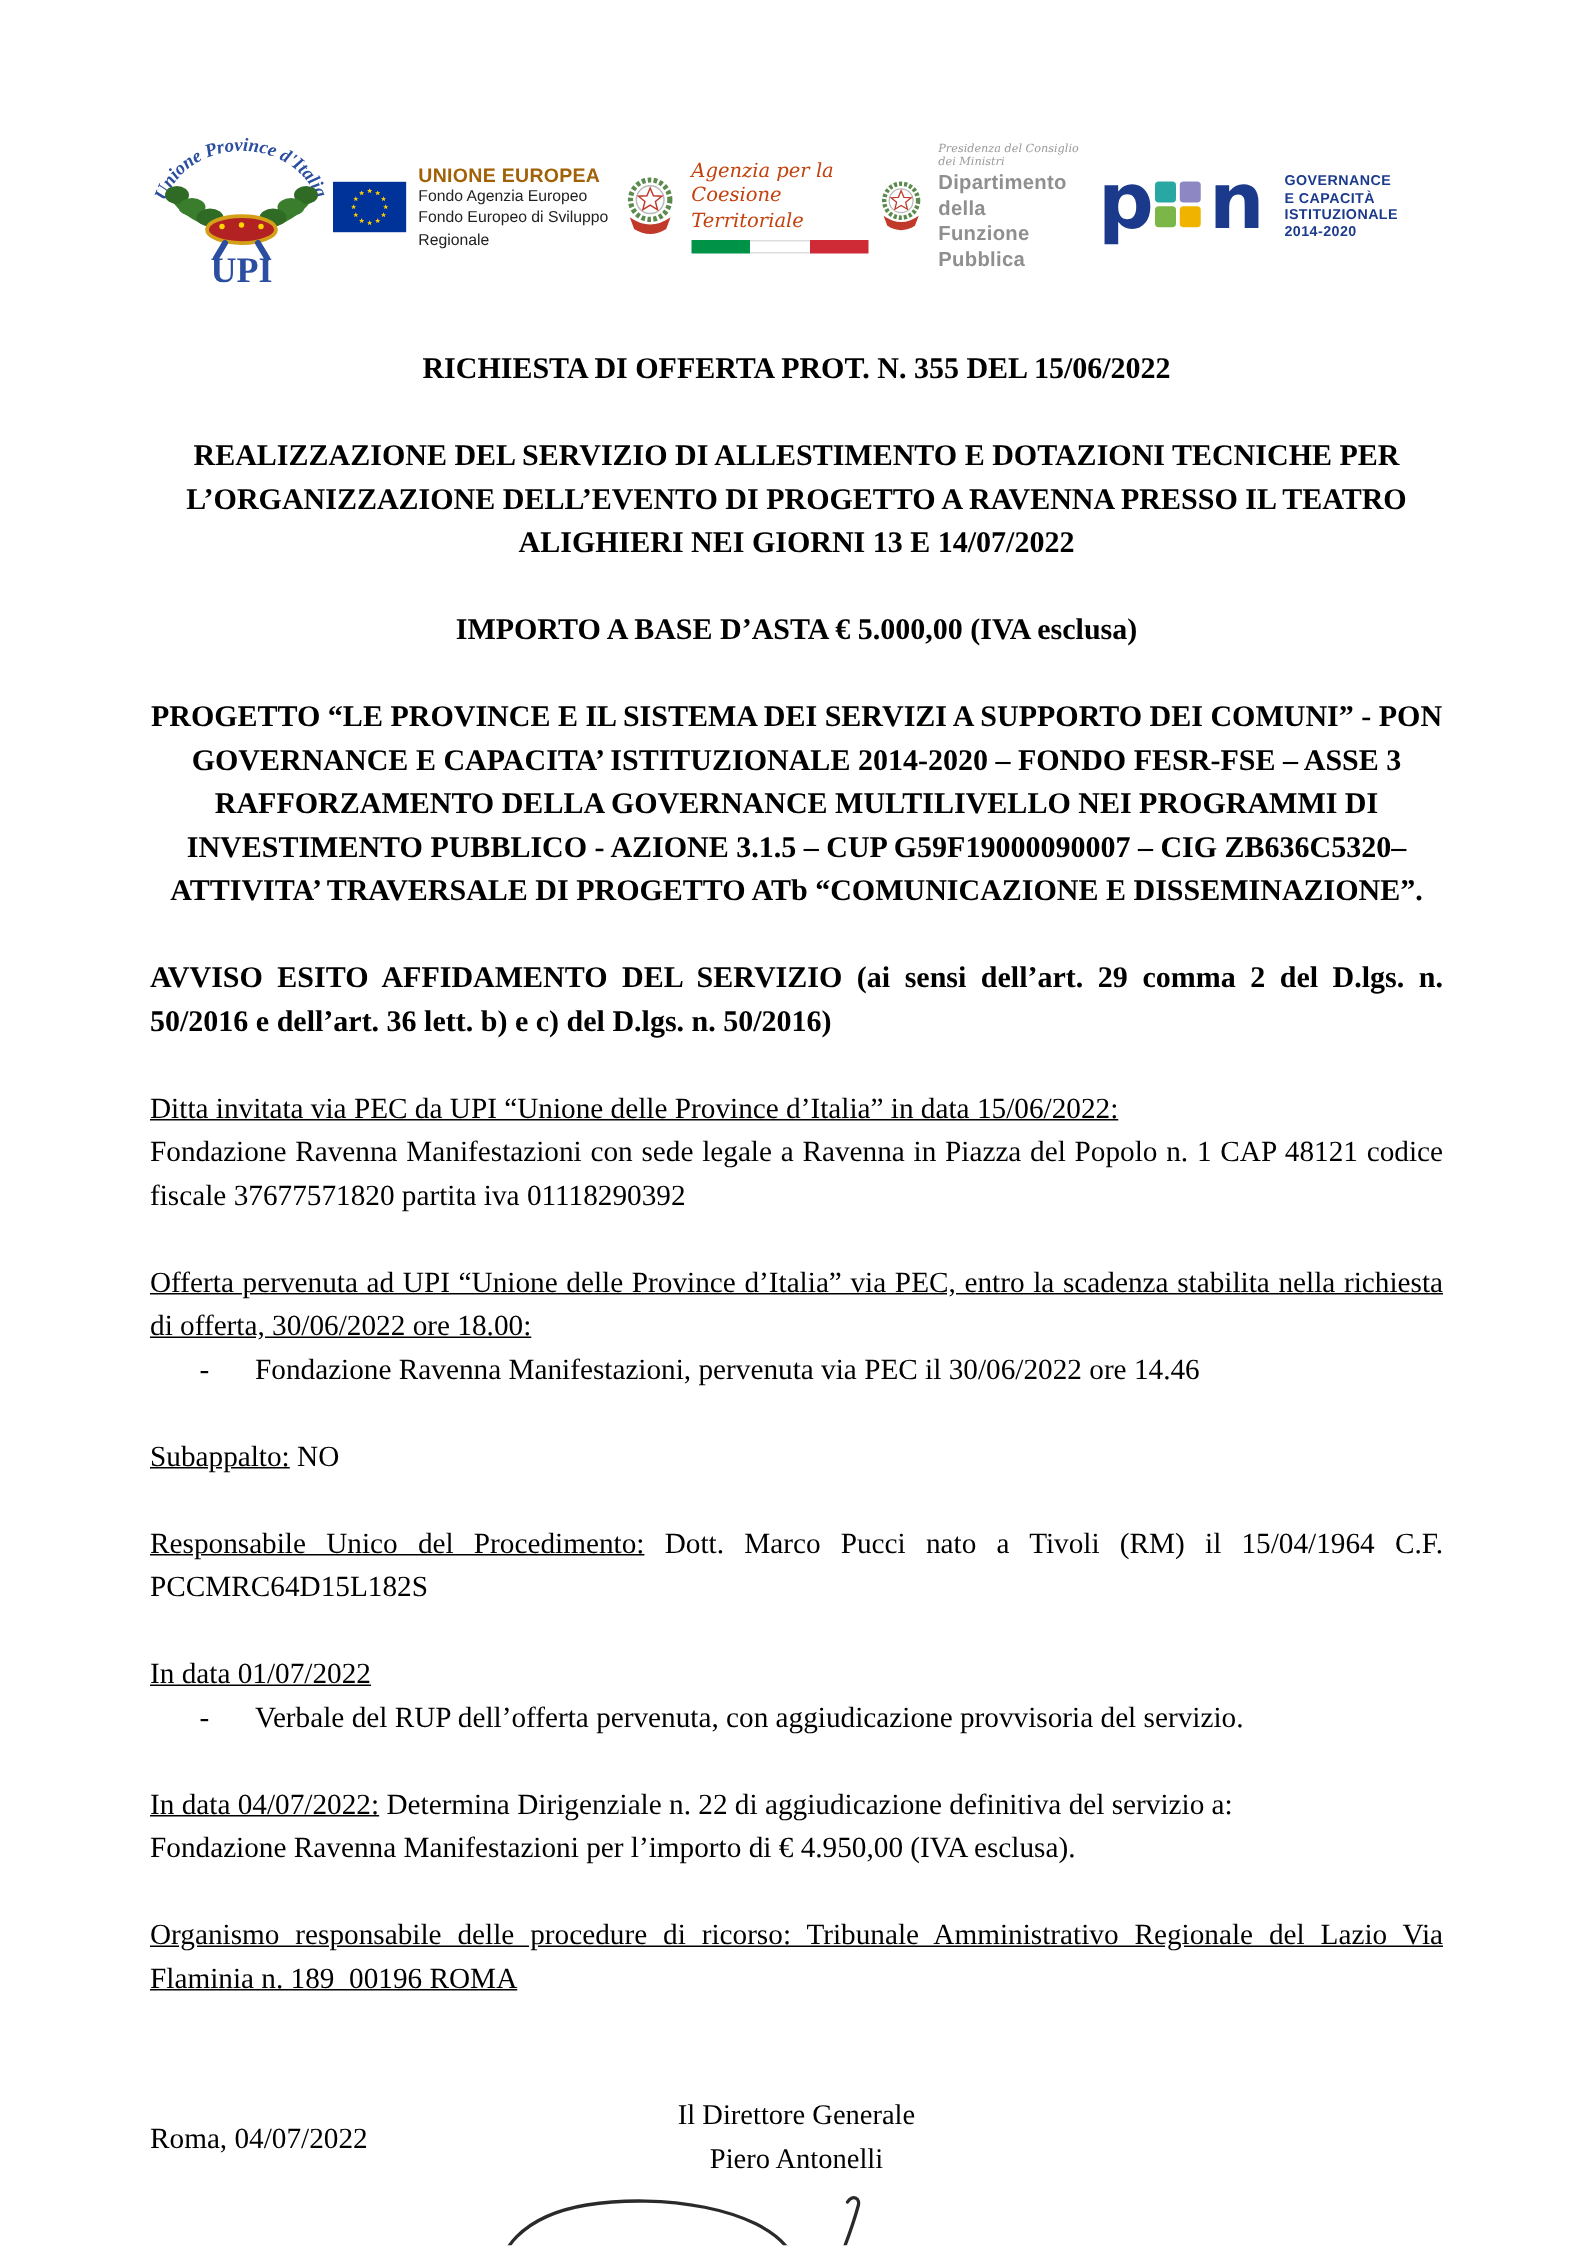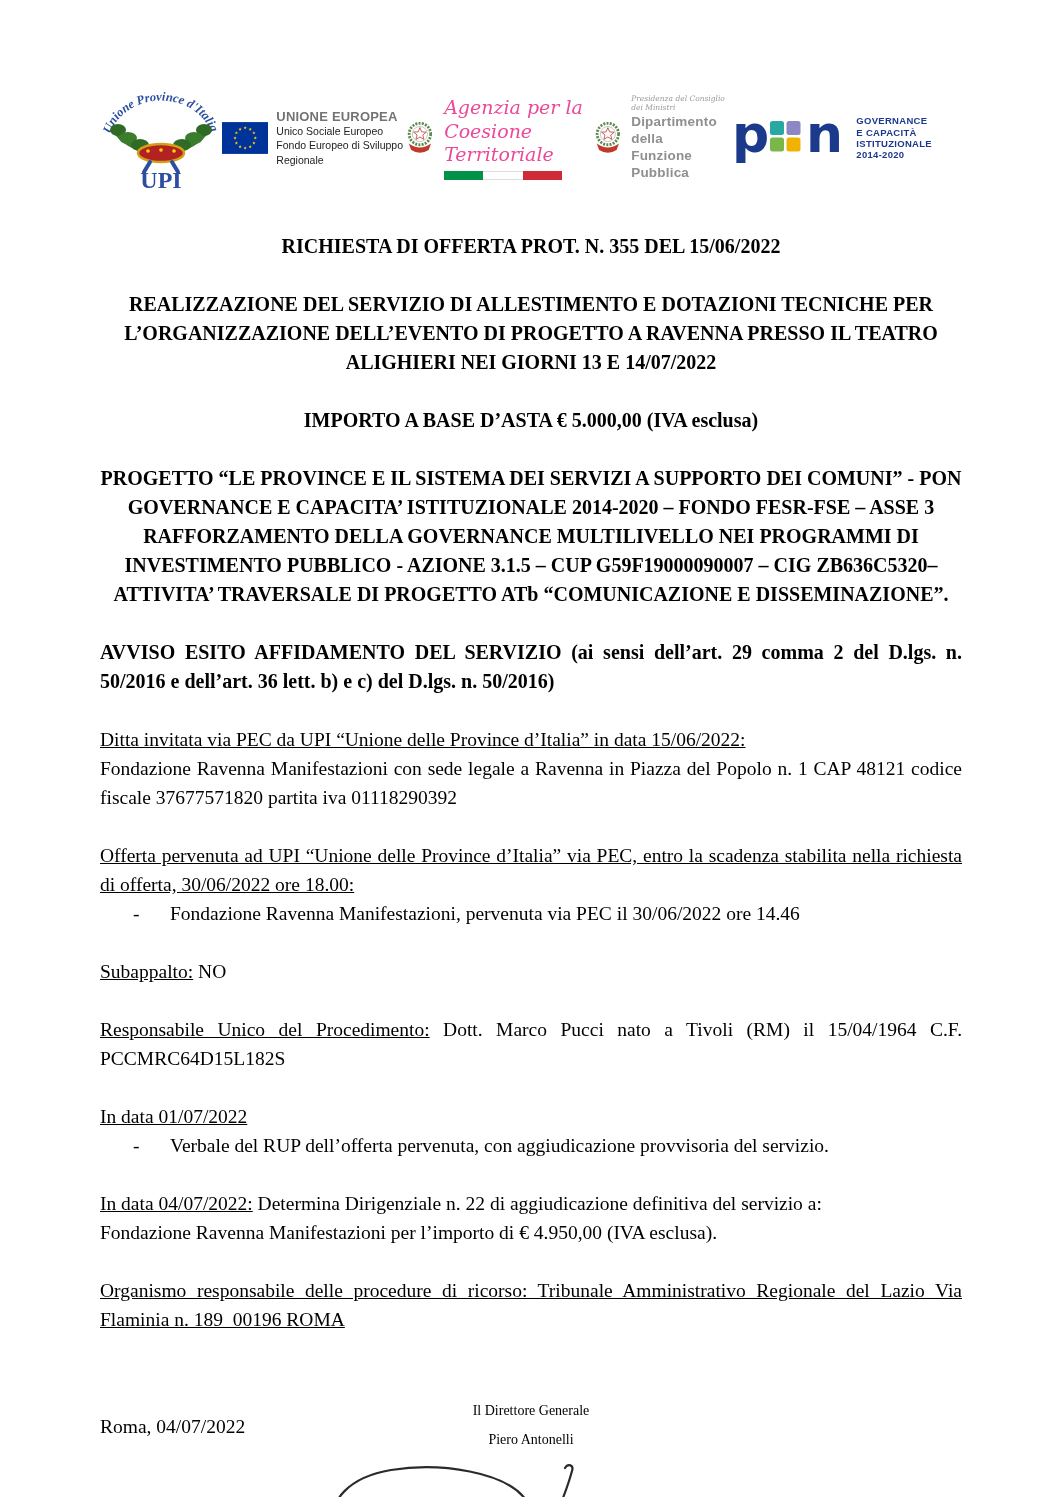--- a/index.html
+++ b/index.html
@@ -21,25 +21,25 @@
     display: flex;
     align-items: center;
     width: 100%;
     padding-right: 30px;
     justify-content: space-between;
     height: 112px;
     margin-bottom: 38px;
   }
   .logo-group { display: flex; align-items: center; gap: 8px; }
 
-  .eu-text .eu-title { font-family: "Liberation Sans", sans-serif; font-weight: bold; font-size: 13px; color: #737373; letter-spacing: .2px; }
+  .eu-text .eu-title { font-family: "Liberation Sans", sans-serif; font-weight: bold; font-size: 13px; color: #a16207; letter-spacing: .2px; }
   .eu-text .eu-sub { font-family: "Liberation Sans", sans-serif; font-size: 10.5px; color: #222; line-height: 1.35; }
 
   .agz-text { display: flex; flex-direction: column; }
-  .agz-script { font-family: "DejaVu Serif", serif; font-style: italic; font-size: 19px; color: #ec4899; line-height: 1.25; }
+  .agz-script { font-family: "DejaVu Serif", serif; font-style: italic; font-size: 13px; color: #c2410c; line-height: 1.25; }
   .tricolor { display: flex; width: 118px; height: 9px; margin-top: 4px; }
   .tricolor span { flex: 1; }
   .tri-green { background: #009246; }
   .tri-white { background: #ffffff; border-top: 1px solid #ddd; border-bottom: 1px solid #ddd; }
   .tri-red { background: #ce2b37; }
 
   .dip-text { display: flex; flex-direction: column; }
   .dip-script { font-family: "DejaVu Serif", serif; font-style: italic; font-size: 7.5px; color: #9a9a9a; margin-bottom: 2px; }
   .dip-line { font-family: "Liberation Sans", sans-serif; font-weight: bold; font-size: 13.5px; color: #8f8f8f; line-height: 1.25; letter-spacing: .2px; }
 
@@ -52,21 +52,21 @@
   .just { text-align: justify; }
   .bold { font-weight: bold; }
   .ul { text-decoration: underline; }
   .it { }
   .li-row { display: flex; padding-left: 33px; }
   .li-dash { width: 37px; flex: 0 0 37px; }
 
   
   .footer-row { position: relative; margin-top: 62px; }
   .place-date { position: absolute; left: 0; top: 16px; font-size: 19.5px; line-height: 29px; }
-  .signer { width: 100%; text-align: center; font-size: 14px; line-height: 29px; }
+  .signer { width: 100%; text-align: center; font-size: 19px; line-height: 29px; }
   .signature-wrap { width: 100%; display: flex; justify-content: center; margin-top: 6px; }
 </style>
 </head>
 <body>
 
 <div class="page">
 
   <div class="logo-row">
 
     <div class="logo-group">
@@ -113,21 +113,21 @@
           <polygon points="0,-2.4 0.7,-0.74 2.28,-0.74 1.03,0.28 1.41,1.94 0,0.92 -1.41,1.94 -1.03,0.28 -2.28,-0.74 -0.7,-0.74" transform="translate(32,36)"></polygon>
           <polygon points="0,-2.4 0.7,-0.74 2.28,-0.74 1.03,0.28 1.41,1.94 0,0.92 -1.41,1.94 -1.03,0.28 -2.28,-0.74 -0.7,-0.74" transform="translate(25,34.1)"></polygon>
           <polygon points="0,-2.4 0.7,-0.74 2.28,-0.74 1.03,0.28 1.41,1.94 0,0.92 -1.41,1.94 -1.03,0.28 -2.28,-0.74 -0.7,-0.74" transform="translate(19.9,29)"></polygon>
           <polygon points="0,-2.4 0.7,-0.74 2.28,-0.74 1.03,0.28 1.41,1.94 0,0.92 -1.41,1.94 -1.03,0.28 -2.28,-0.74 -0.7,-0.74" transform="translate(18,22)"></polygon>
           <polygon points="0,-2.4 0.7,-0.74 2.28,-0.74 1.03,0.28 1.41,1.94 0,0.92 -1.41,1.94 -1.03,0.28 -2.28,-0.74 -0.7,-0.74" transform="translate(19.9,15)"></polygon>
           <polygon points="0,-2.4 0.7,-0.74 2.28,-0.74 1.03,0.28 1.41,1.94 0,0.92 -1.41,1.94 -1.03,0.28 -2.28,-0.74 -0.7,-0.74" transform="translate(25,9.9)"></polygon>
         </g>
       </svg>
       <div class="eu-text">
         <div class="eu-title">UNIONE EUROPEA</div>
-        <div class="eu-sub">Unico Sociale Europeo</div>
+        <div class="eu-sub">Fondo Agenzia Europeo</div>
         <div class="eu-sub">Fondo Europeo di Sviluppo Regionale</div>
       </div>
     </div>
 
     <div class="logo-group">
       <svg width="44" height="50" viewBox="0 0 40 46">
         <circle cx="20" cy="18" r="13.5" fill="none" stroke="#5c8a4e" stroke-width="3.5" stroke-dasharray="2.5,1.6"></circle>
         <circle cx="20" cy="18" r="9.5" fill="#ffffff" stroke="#b9b9b9" stroke-width="1"></circle>
         <polygon points="20,10 22.2,15.3 28,15.6 23.6,19.2 25,24.8 20,21.7 15,24.8 16.4,19.2 12,15.6 17.8,15.3" fill="#ffffff" stroke="#c0392b" stroke-width="1"></polygon>
         <path d="M 6,30 Q 20,40 34,30 L 31,38 Q 20,45 9,38 Z" fill="#c0392b"></path>

